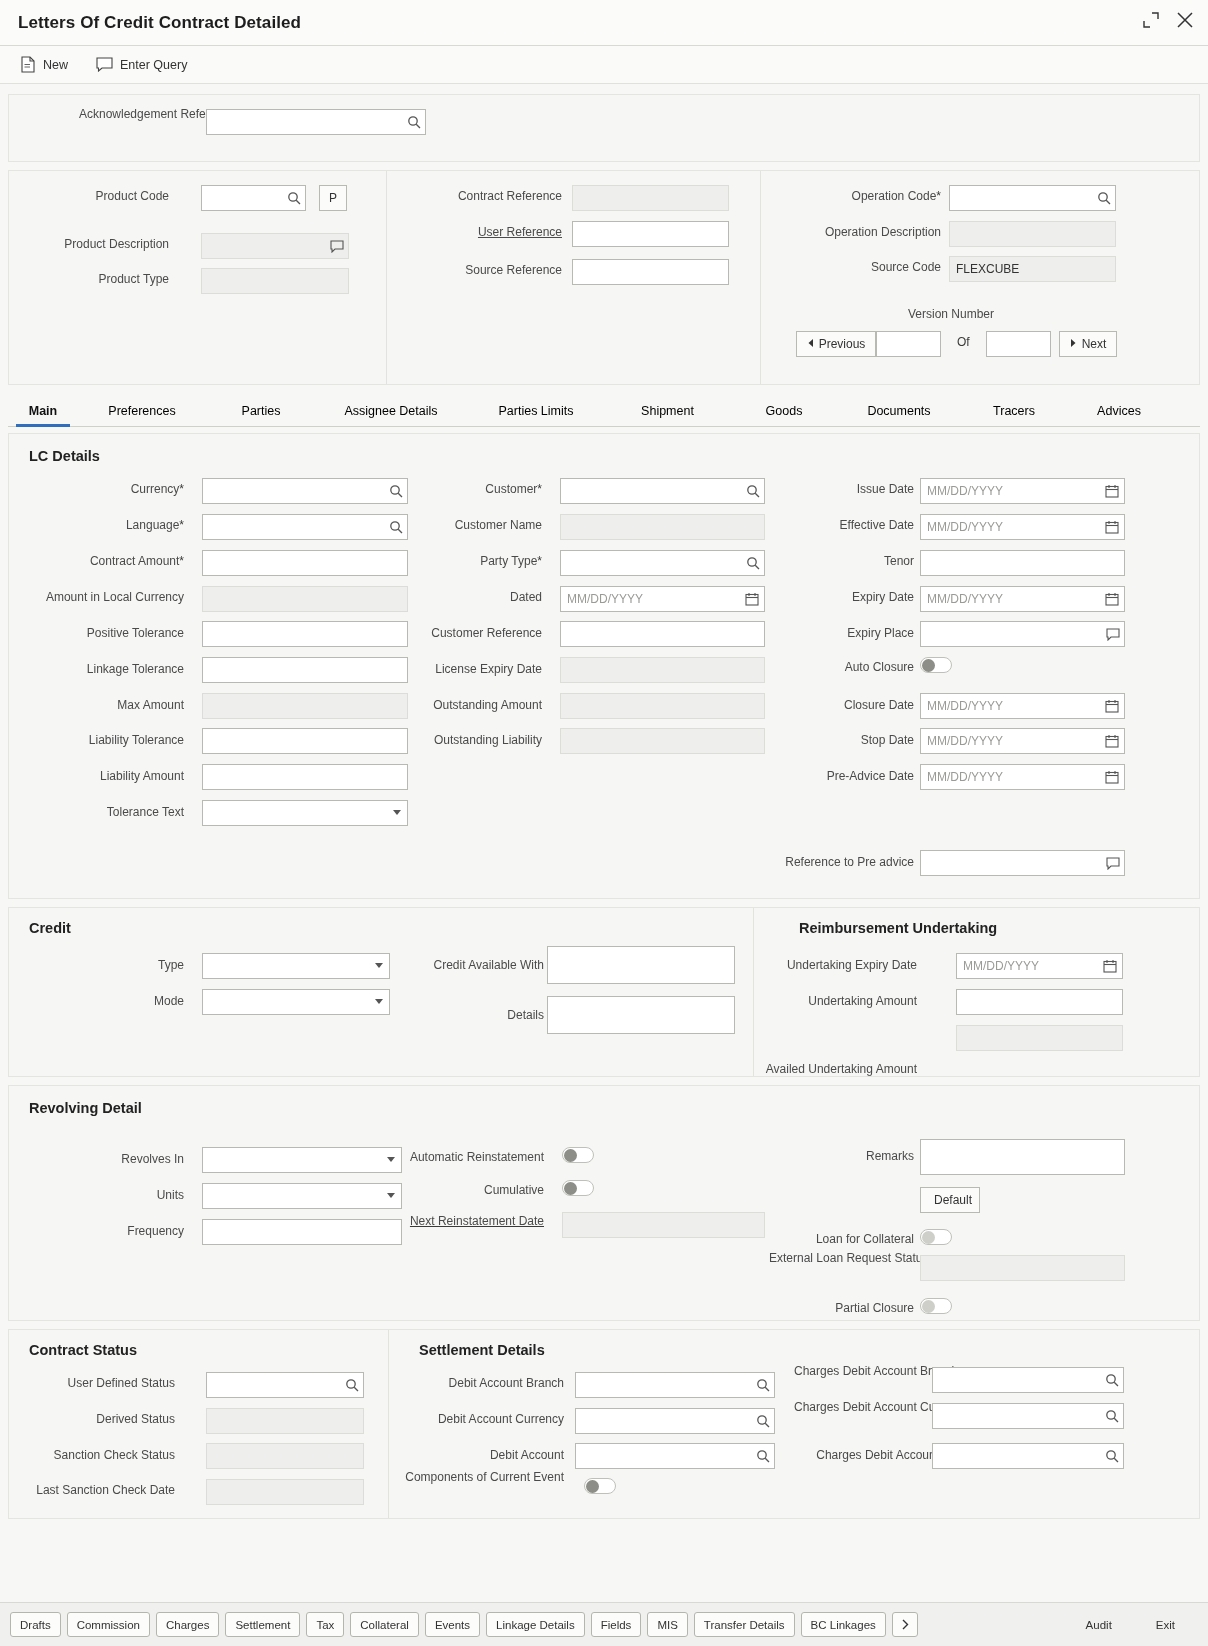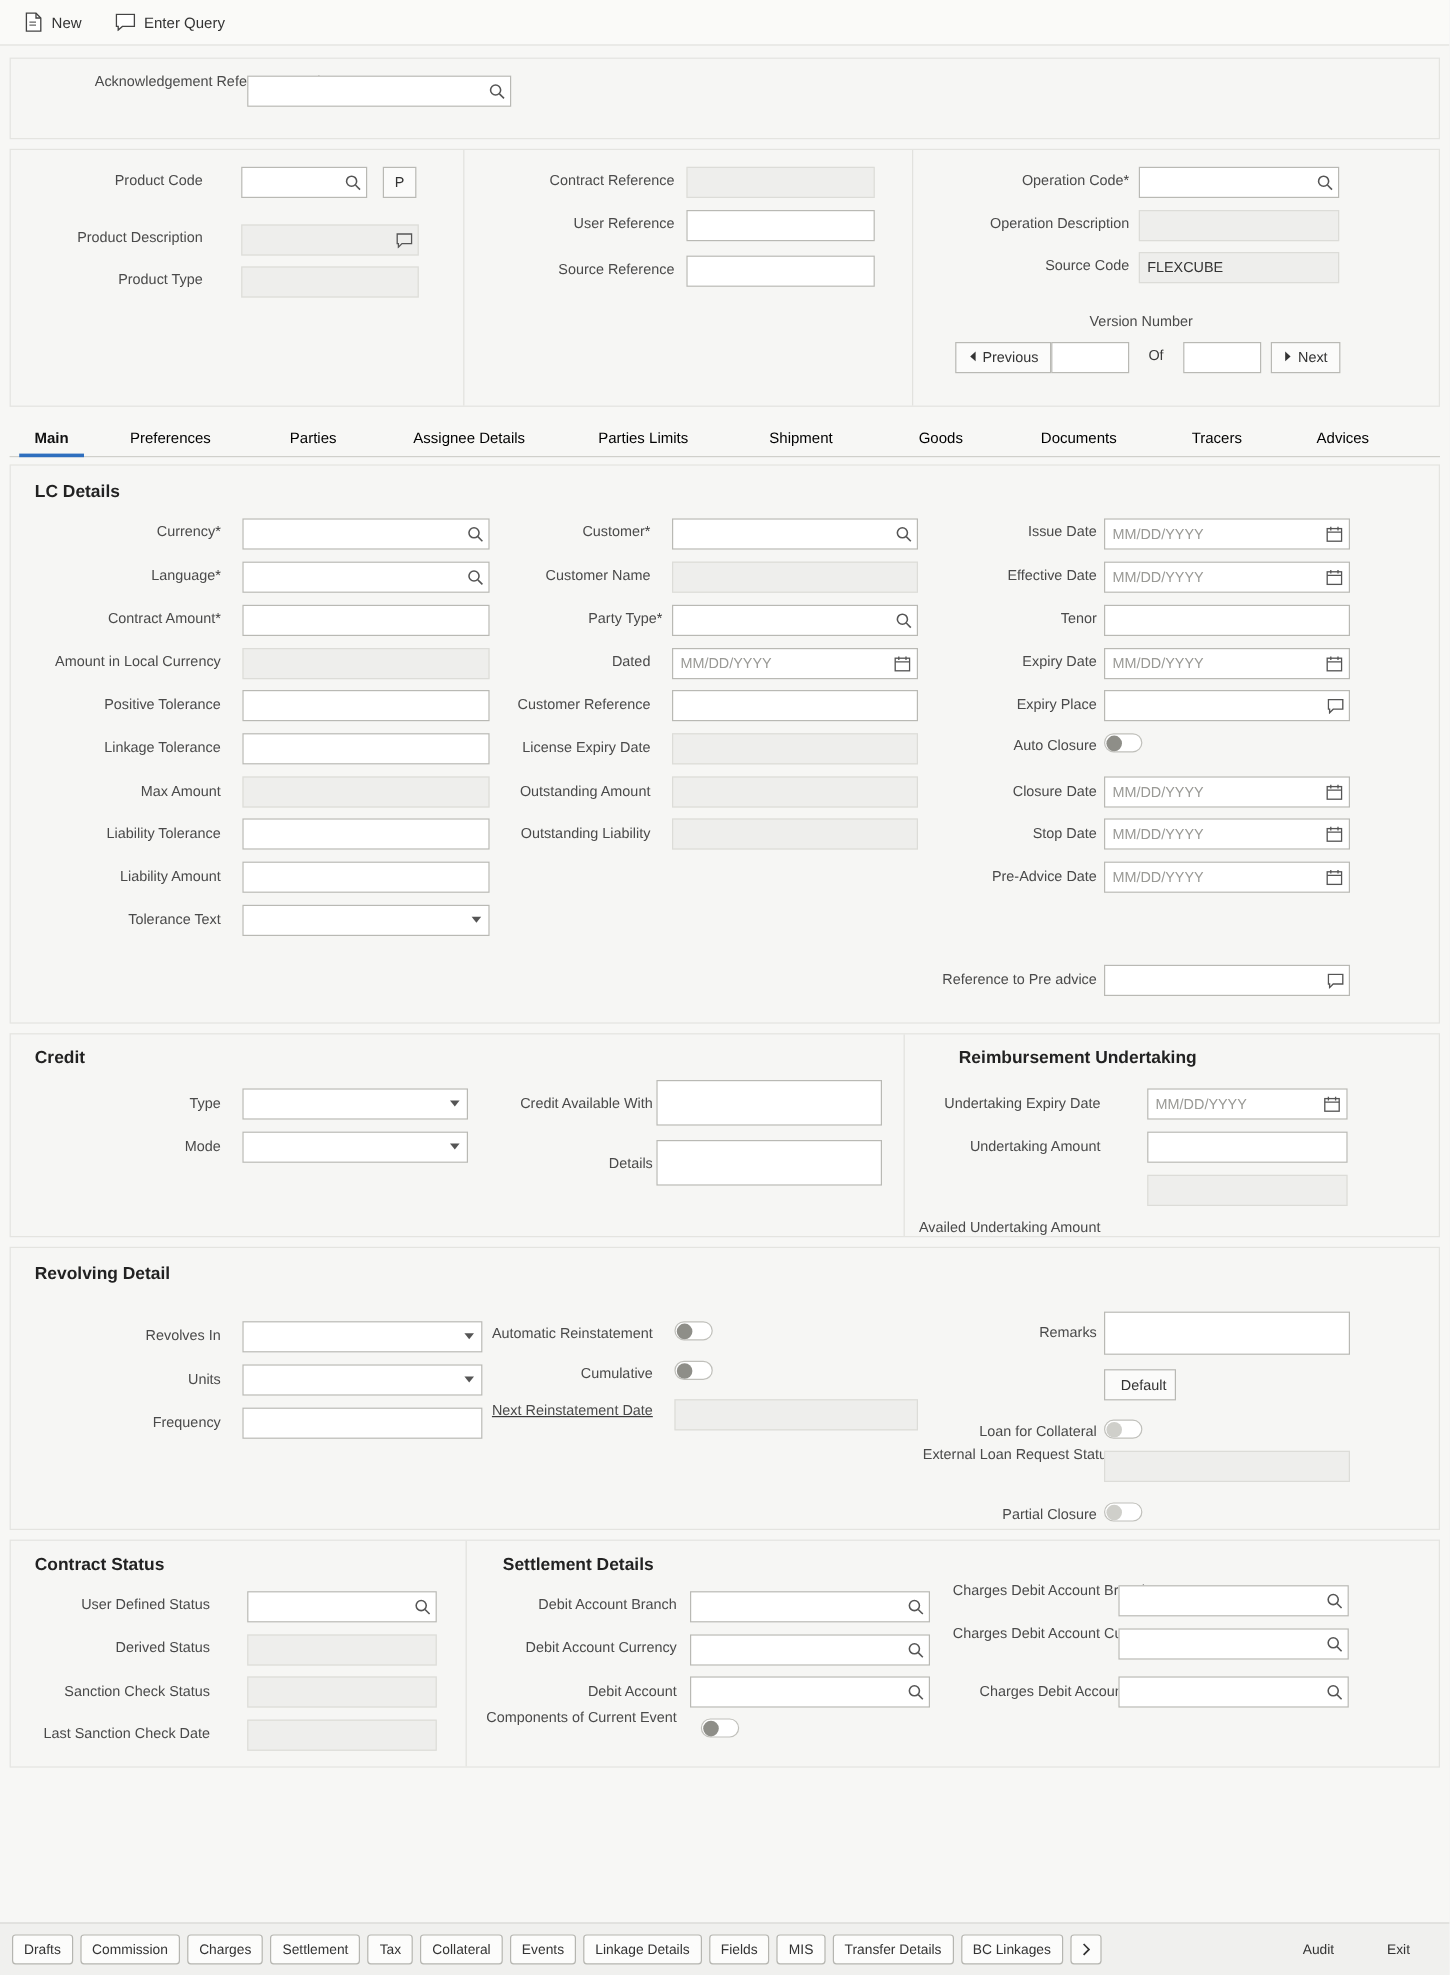--- a/index.html
+++ b/index.html
@@ -118,20 +118,36 @@
   .arrow-btn {
     width:26px; height:25px; border:1px solid #b5b5b0; background:#fcfcfb; border-radius:3px;
     display:flex; align-items:center; justify-content:center; cursor:pointer;
   }
 </style>
 </head>
 <body>
 
 <div class="screen">
 
+  <div class="titlebar">
+    <div class="title-text">Letters Of Credit Contract Detailed</div>
+    <div class="win-actions">
+      <div class="win-btn ico-expand">
+        <svg width="18" height="18" viewBox="0 0 18 18">
+          <path d="M10 2 L16 2 L16 8" fill="none" stroke="#333" stroke-width="1.4"></path>
+          <path d="M8 16 L2 16 L2 10" fill="none" stroke="#333" stroke-width="1.4"></path>
+        </svg>
+      </div>
+      <div class="win-btn ico-close">
+        <svg width="18" height="18" viewBox="0 0 18 18">
+          <path d="M2 2 L16 16 M16 2 L2 16" fill="none" stroke="#333" stroke-width="1.5"></path>
+        </svg>
+      </div>
+    </div>
+  </div>
 
   <div class="toolbar">
     <div class="tb-item">
       <span>
         <svg width="16" height="17" viewBox="0 0 16 17">
           <path d="M2 1 H10 L14 5 V16 H2 Z" fill="#fff" stroke="#444" stroke-width="1.1"></path>
           <path d="M10 1 V5 H14" fill="none" stroke="#444" stroke-width="1.1"></path>
           <path d="M4.5 8.5 H10 M4.5 11 H10" stroke="#666" stroke-width="1"></path>
         </svg>
       </span>
@@ -196,21 +212,21 @@
       <input class="fld ro" style="position: absolute; left: 192px; top: 97px; width: 148px;" value="">
     </div>
 
     <div style="position:absolute; left:378px; top:0; bottom:0; width:374px; border-right:1px solid #e2e2de;">
       <div style="position:absolute; left:10px; top:18px; width:165px; text-align:right;">
         <span class="lbl" style="padding-right:0;">Contract Reference</span>
       </div>
       <input class="fld ro" style="position: absolute; left: 185px; top: 14px; width: 157px;" value="">
 
       <div style="position:absolute; left:10px; top:54px; width:165px; text-align:right;">
-        <span class="lbl" style="padding-right:0;">User Reference</span>
+        <span class="lbl" style="padding-right:0;text-decoration:underline;">User Reference</span>
       </div>
       <input class="fld" style="position: absolute; left: 185px; top: 50px; width: 157px;" value="">
 
       <div style="position:absolute; left:10px; top:92px; width:165px; text-align:right;">
         <span class="lbl" style="padding-right:0;">Source Reference</span>
       </div>
       <input class="fld" style="position: absolute; left: 185px; top: 88px; width: 157px;" value="">
     </div>
 
     <div style="position:absolute; left:752px; top:0; bottom:0; right:0;">
@@ -338,21 +354,21 @@
             <svg width="14" height="14" viewBox="0 0 14 14">
               <circle cx="6" cy="6" r="4.2" fill="none" stroke="#555" stroke-width="1.3"></circle>
               <path d="M9.2 9.2 L13 13" stroke="#555" stroke-width="1.3"></path>
             </svg>
           </span>
       </div>
 
       <div style="position:absolute; left:0px; top:38px; width:133px; text-align:right;"><span class="lbl" style="padding-right:0;">Customer Name</span></div>
       <input class="fld ro" style="position: absolute; left: 151px; top: 34px; width: 205px;">
 
-      <div style="position:absolute; left:10px; top:74px; width:133px; text-align:right;"><span class="lbl" style="padding-right:0;">Party Type</span><span class="req">*</span></div>
+      <div style="position:absolute; left:0px; top:74px; width:133px; text-align:right;"><span class="lbl" style="padding-right:0;">Party Type</span><span class="req">*</span></div>
       <div class="fldwrap" style="position:absolute; left:151px; top:70px;">
         <input class="fld" style="width: 205px;">
         <span class="adorn">
             <svg width="14" height="14" viewBox="0 0 14 14">
               <circle cx="6" cy="6" r="4.2" fill="none" stroke="#555" stroke-width="1.3"></circle>
               <path d="M9.2 9.2 L13 13" stroke="#555" stroke-width="1.3"></path>
             </svg>
           </span>
       </div>
 

